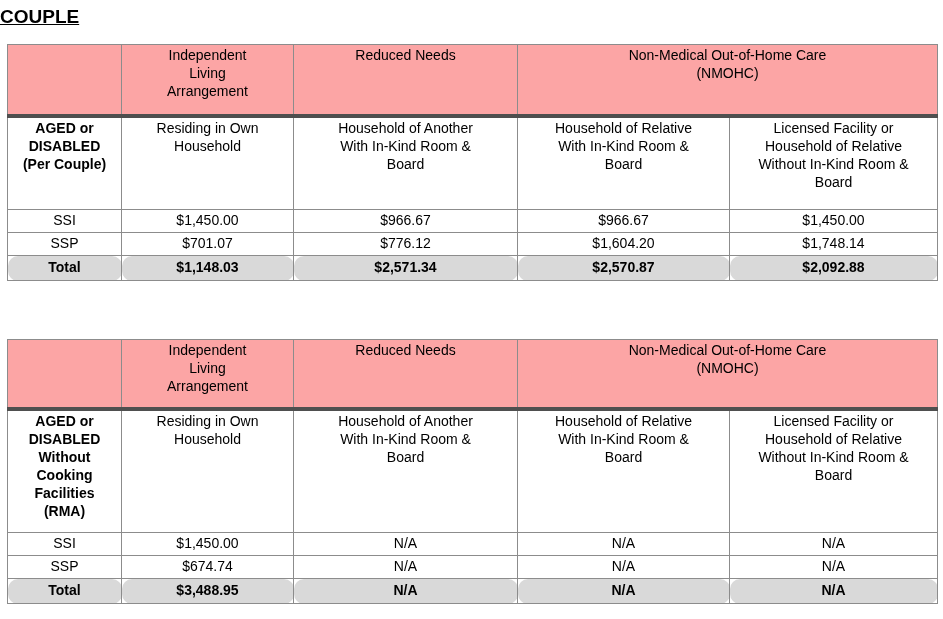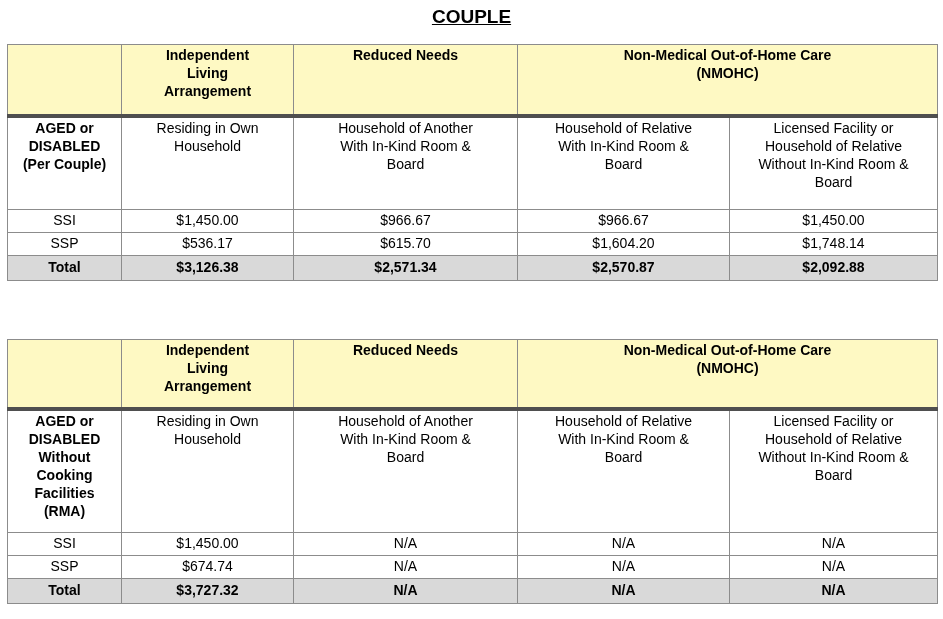--- a/index.html
+++ b/index.html
@@ -7,21 +7,20 @@
     padding: 0;
     background: #ffffff;
     width: 943px;
     height: 619px;
     font-family: "Liberation Sans", sans-serif;
     color: #000000;
     -webkit-font-smoothing: antialiased;
   }
   .doc-title {
     margin: 6px 0 0 0;
-    text-align: center;
     font-size: 19px;
     font-weight: bold;
     text-decoration: underline;
     line-height: 22px;
   }
   table.benefits {
     border-collapse: collapse;
     table-layout: fixed;
     width: 930px;
     margin-left: 7px;
@@ -37,40 +36,41 @@
   col.c4 { width: 208px; }
   td {
     border: 1px solid #8c8c8c;
     text-align: center;
     padding: 1px 4px;
     vertical-align: middle;
     overflow: hidden;
   }
   .pre { white-space: pre-line; }
   tr.colhead td {
-    background: #fef9c3;
-    font-weight: bold;
+    background: #fca5a5;
+    font-weight: normal;
     vertical-align: top;
     border-bottom: 4px solid #4f4f4f;
     padding-top: 2px;
   }
   .t1 tr.colhead td { height: 66px; }
   .t2 tr.colhead td { height: 64px; }
   tr.subhead td {
     vertical-align: top;
     padding-top: 2px;
     margin-top: 42px;
   }
   .t1 tr.subhead td { height: 88px; }
   .t2 tr.subhead td { height: 118px; }
   tr.data td { height: 20px; }
   tr.total td {
     height: 22px;
     background: #d9d9d9;
     font-weight: bold;
+    border-radius: 10px;
   }
   .corner-bold { display: block; font-weight: bold; white-space: pre-line; }
   .corner-rest { display: block; font-weight: bold; white-space: pre-line; }
 </style>
 </head>
 <body>
 
 <div class="doc-title">COUPLE</div>
 
 <table class="benefits t1">
@@ -112,28 +112,28 @@
   </tr>
   <tr class="data">
     <td>SSI</td>
     <td>$1,450.00</td>
     <td>$966.67</td>
     <td>$966.67</td>
     <td>$1,450.00</td>
   </tr>
   <tr class="data">
     <td>SSP</td>
-    <td>$536.17</td>
-    <td>$615.70</td>
+    <td>$701.07</td>
+    <td>$776.12</td>
     <td>$1,604.20</td>
     <td>$1,748.14</td>
   </tr>
   <tr class="total">
     <td>Total</td>
-    <td>$3,126.38</td>
+    <td>$1,148.03</td>
     <td>$2,571.34</td>
     <td>$2,570.87</td>
     <td>$2,092.88</td>
   </tr>
 </tbody>
   </table>
 
 <table class="benefits t2">
   <colgroup>
     <col class="c0">
@@ -183,19 +183,19 @@
   </tr>
   <tr class="data">
     <td>SSP</td>
     <td>$674.74</td>
     <td>N/A</td>
     <td>N/A</td>
     <td>N/A</td>
   </tr>
   <tr class="total">
     <td>Total</td>
-    <td>$3,727.32</td>
+    <td>$3,488.95</td>
     <td>N/A</td>
     <td>N/A</td>
     <td>N/A</td>
   </tr>
 </tbody>
   </table>
 
 </body></html>

